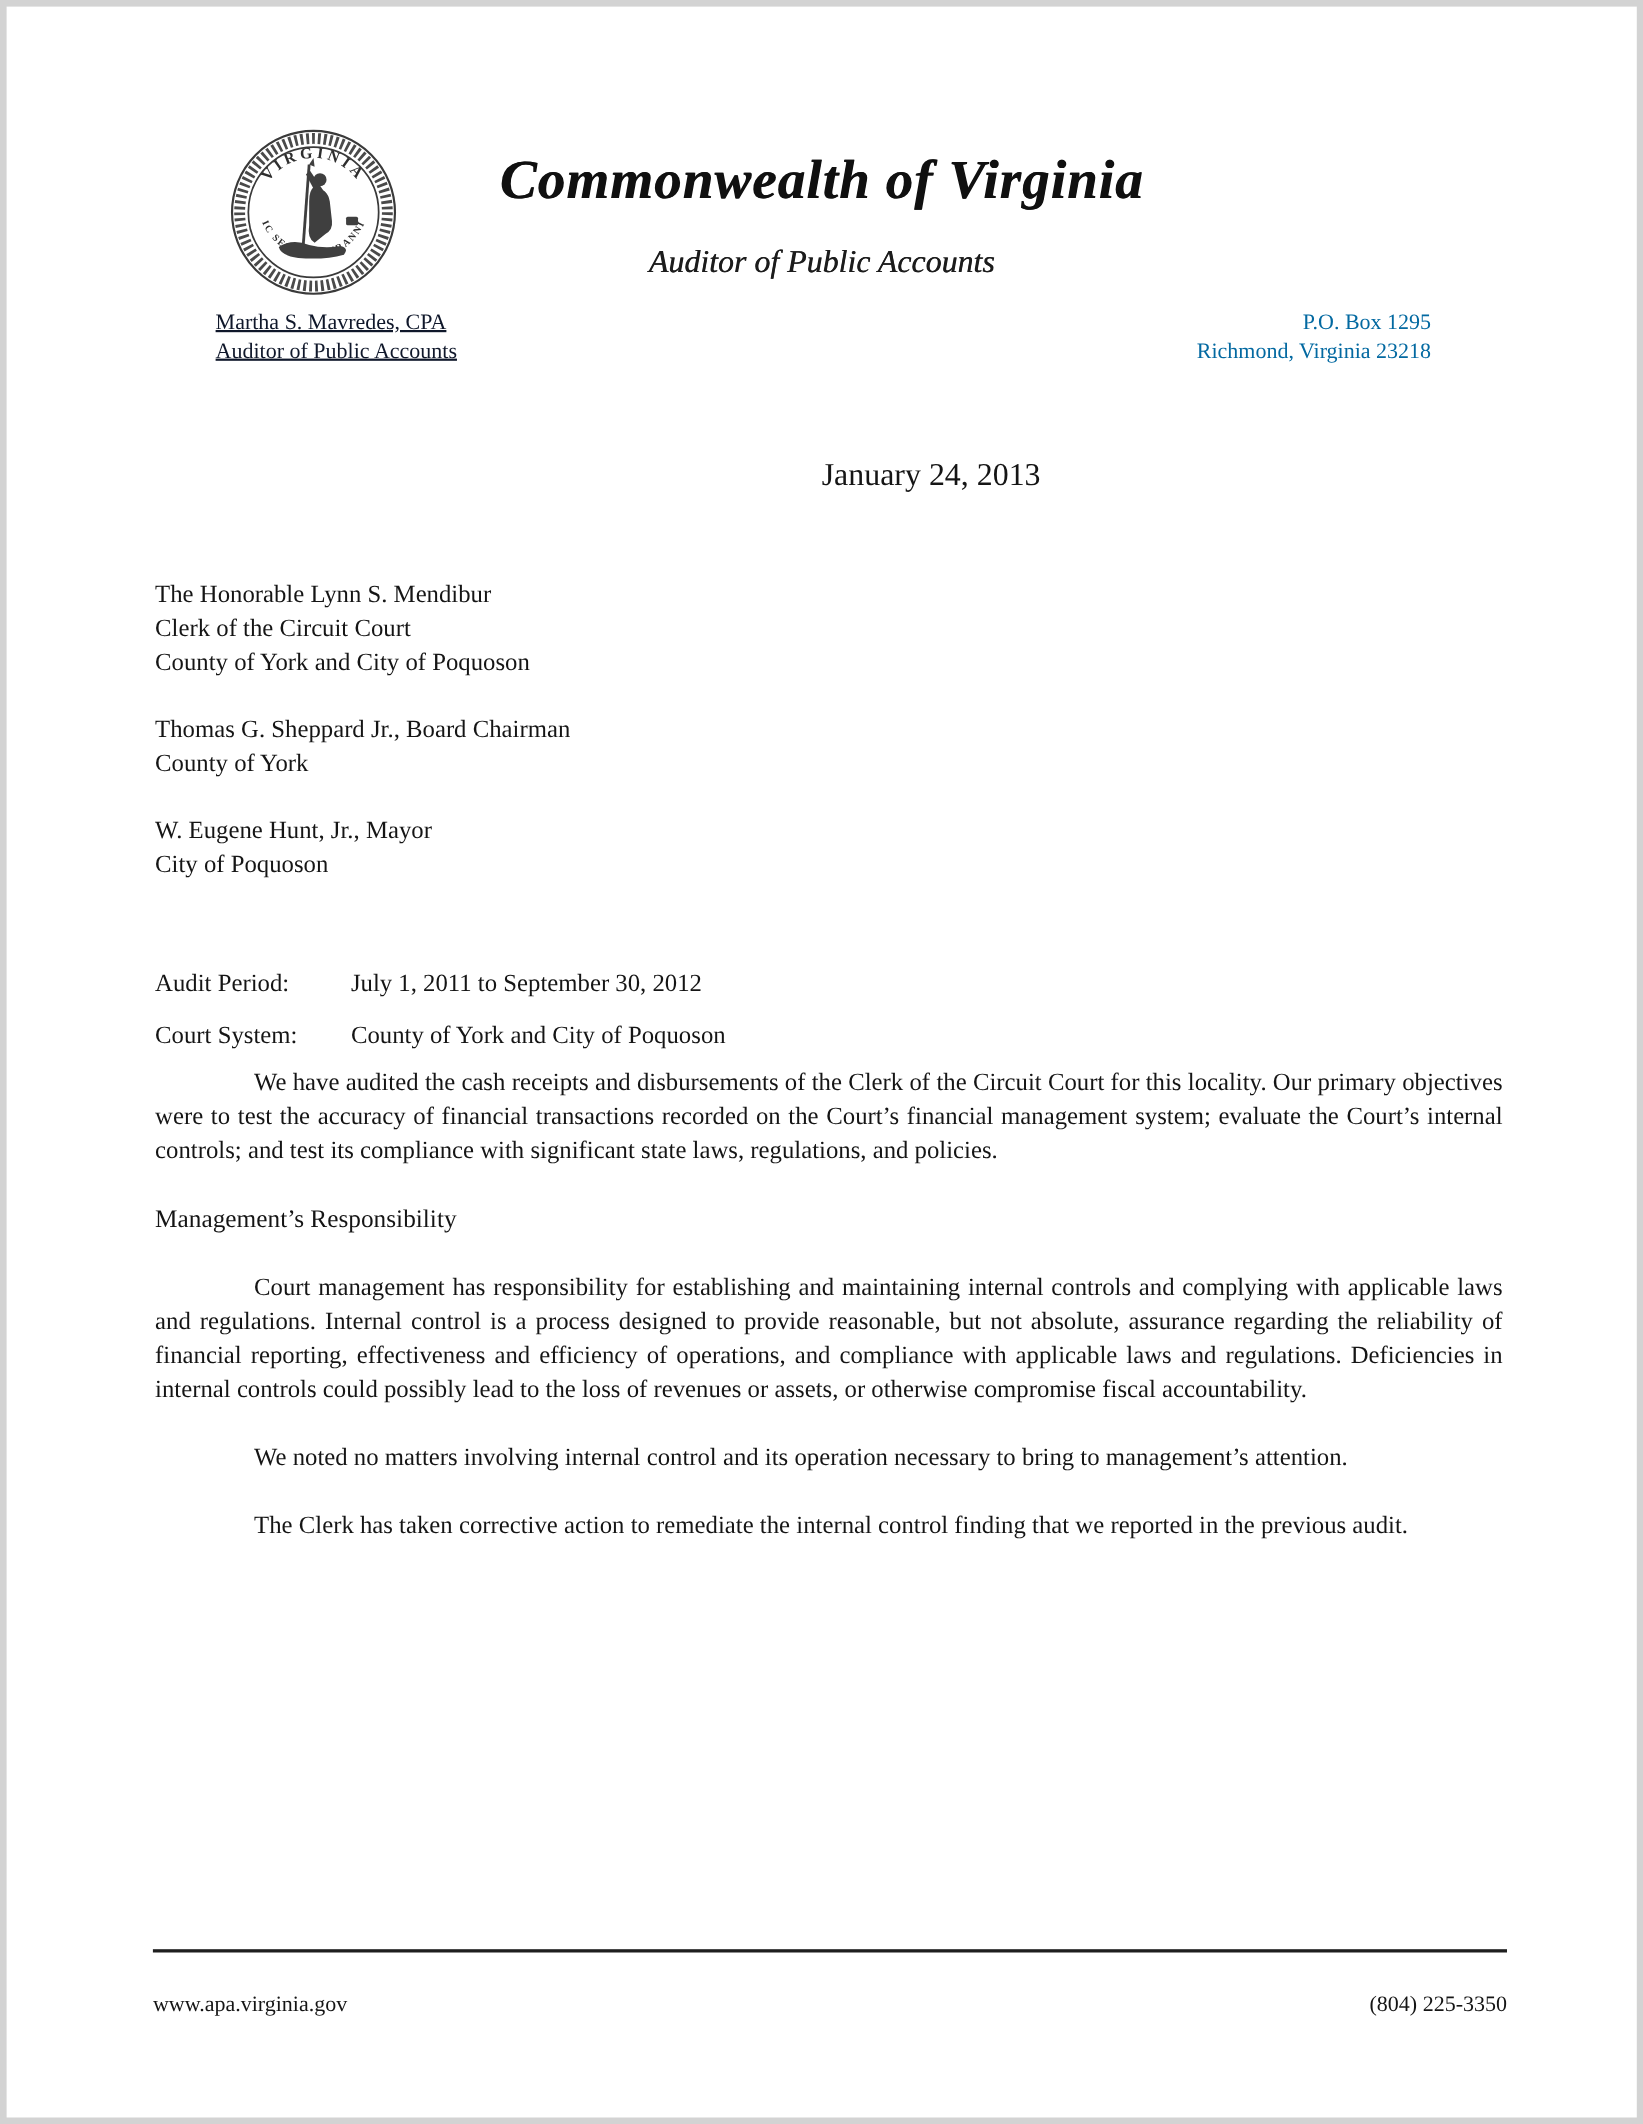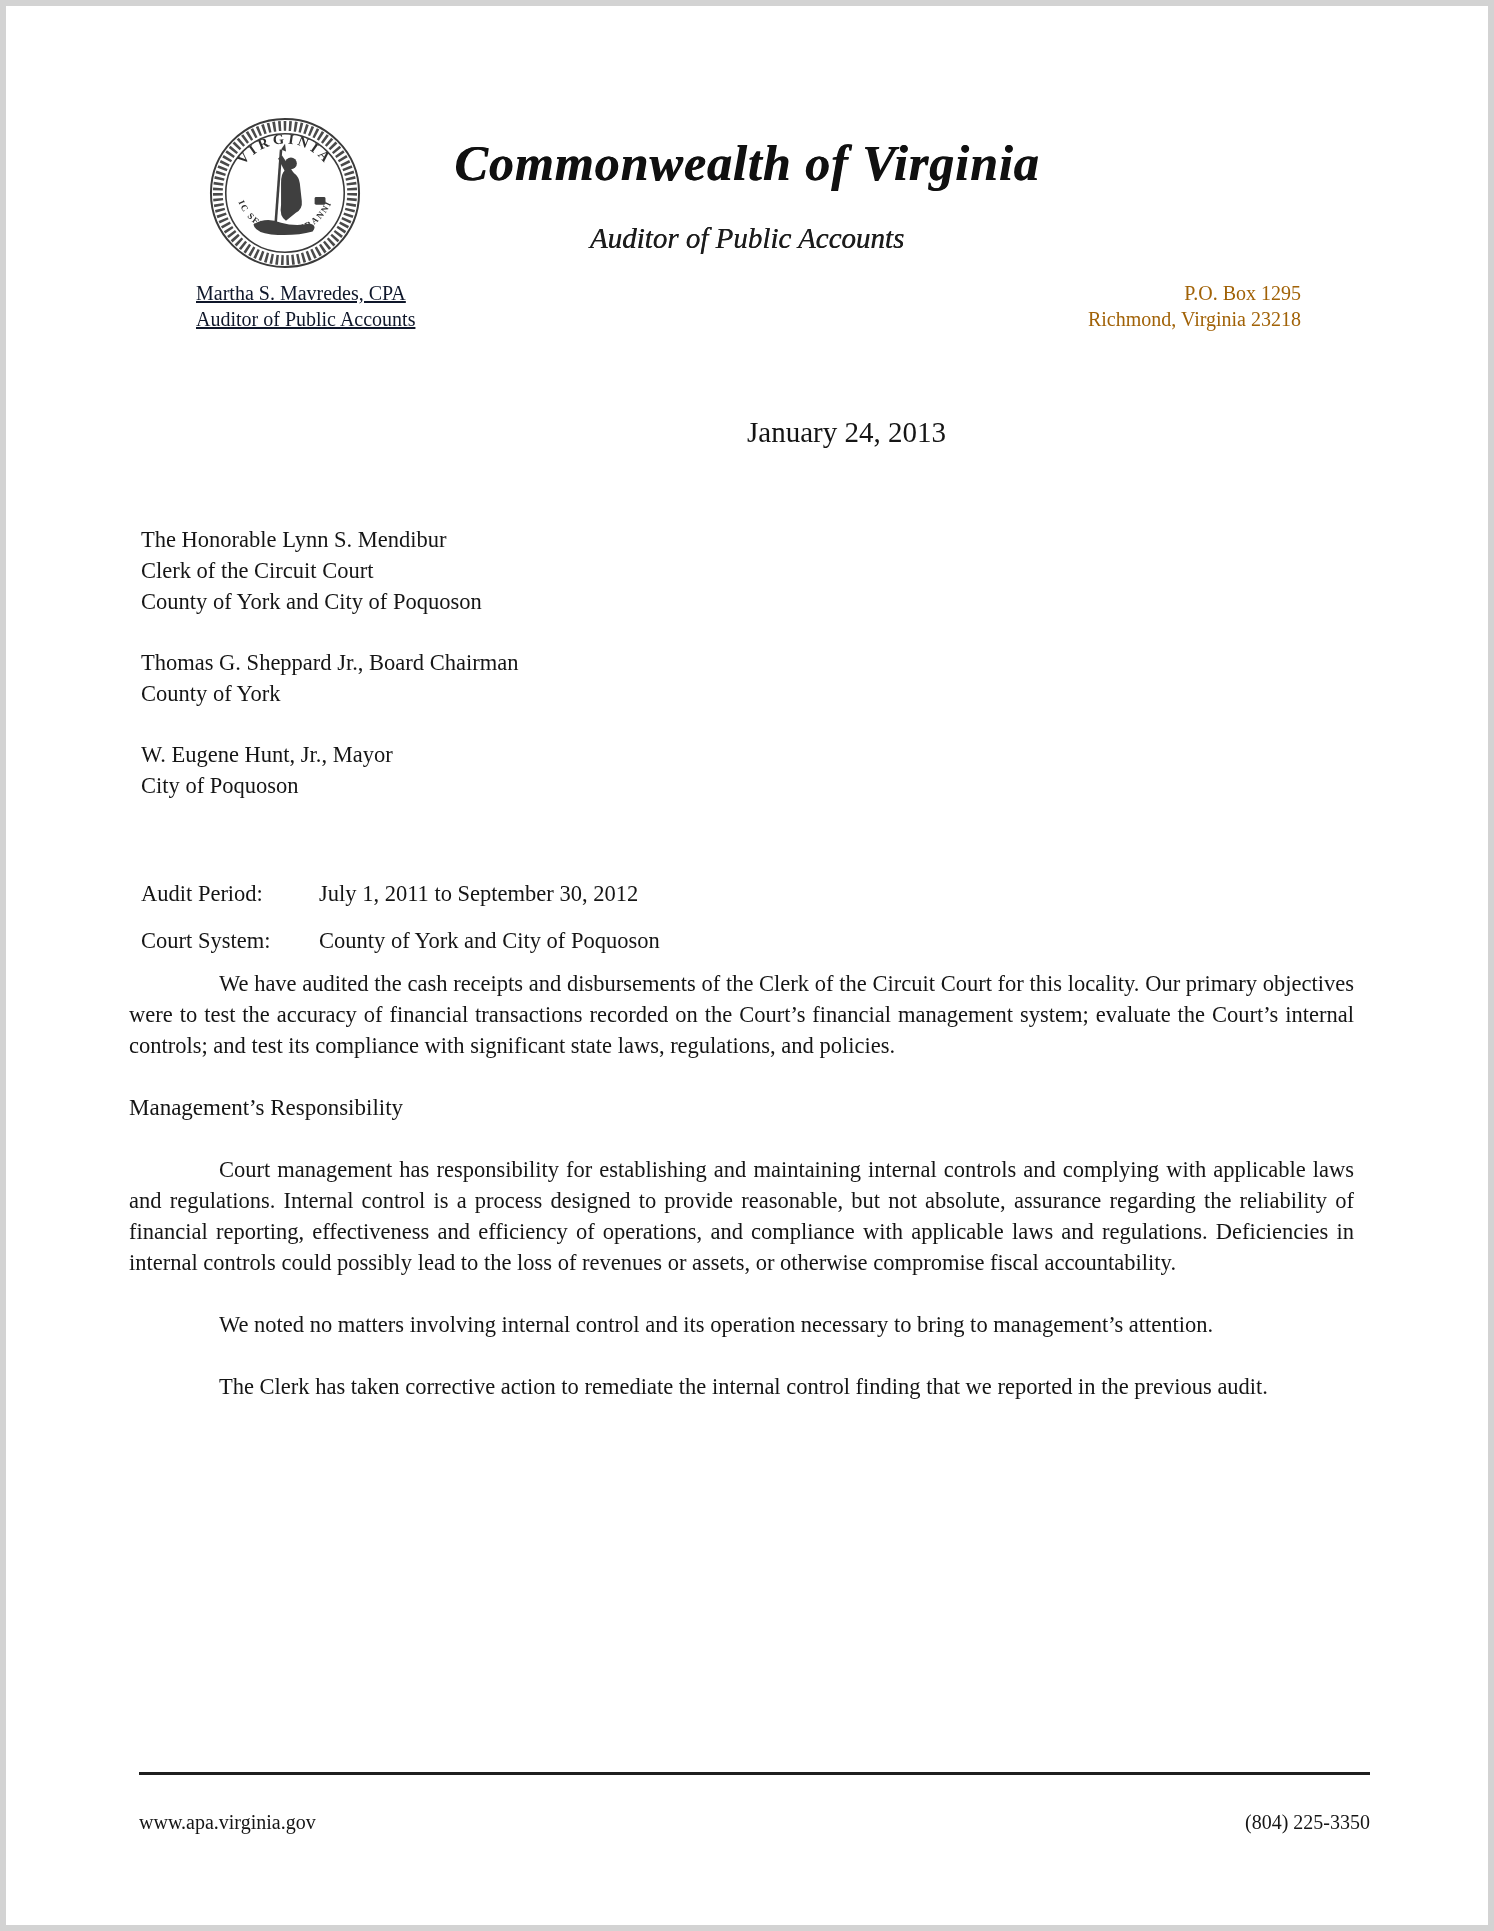--- a/index.html
+++ b/index.html
@@ -45,21 +45,21 @@
     left: 190px; top: 274px;
     font-size: 20px; line-height: 26px;
     color: #0f172a;
     text-decoration: underline;
   }
   .contact-right {
     position: absolute;
     right: 187px; top: 274px;
     text-align: right;
     font-size: 20px; line-height: 26px;
-    color: #a16207;
+    color: #0369a1;
   }
   
   .date-line {
     position: absolute;
     left: 741px; top: 410px;
     font-size: 29px;
   }
   .recipients {
     position: absolute;
     left: 135px; top: 518px;
@@ -68,21 +68,21 @@
   .recipient-group { margin-bottom: 30px; }
   .reference {
     position: absolute;
     left: 135px; top: 856px;
     font-size: 22.5px; line-height: 31px;
   }
   .ref-row { display: flex; margin-top: 16px; }
   .ref-label { width: 178px; flex: 0 0 178px; }
   .letter-body {
     position: absolute;
-    left: 123px; top: 962px;
+    left: 135px; top: 962px;
     width: 1225px;
     font-size: 22.5px; line-height: 31px;
   }
   .para {
     margin: 0 0 31px 0;
     text-align: justify;
     text-indent: 90px;
   }
   .section-heading {
     margin: 0 0 31px 0;

